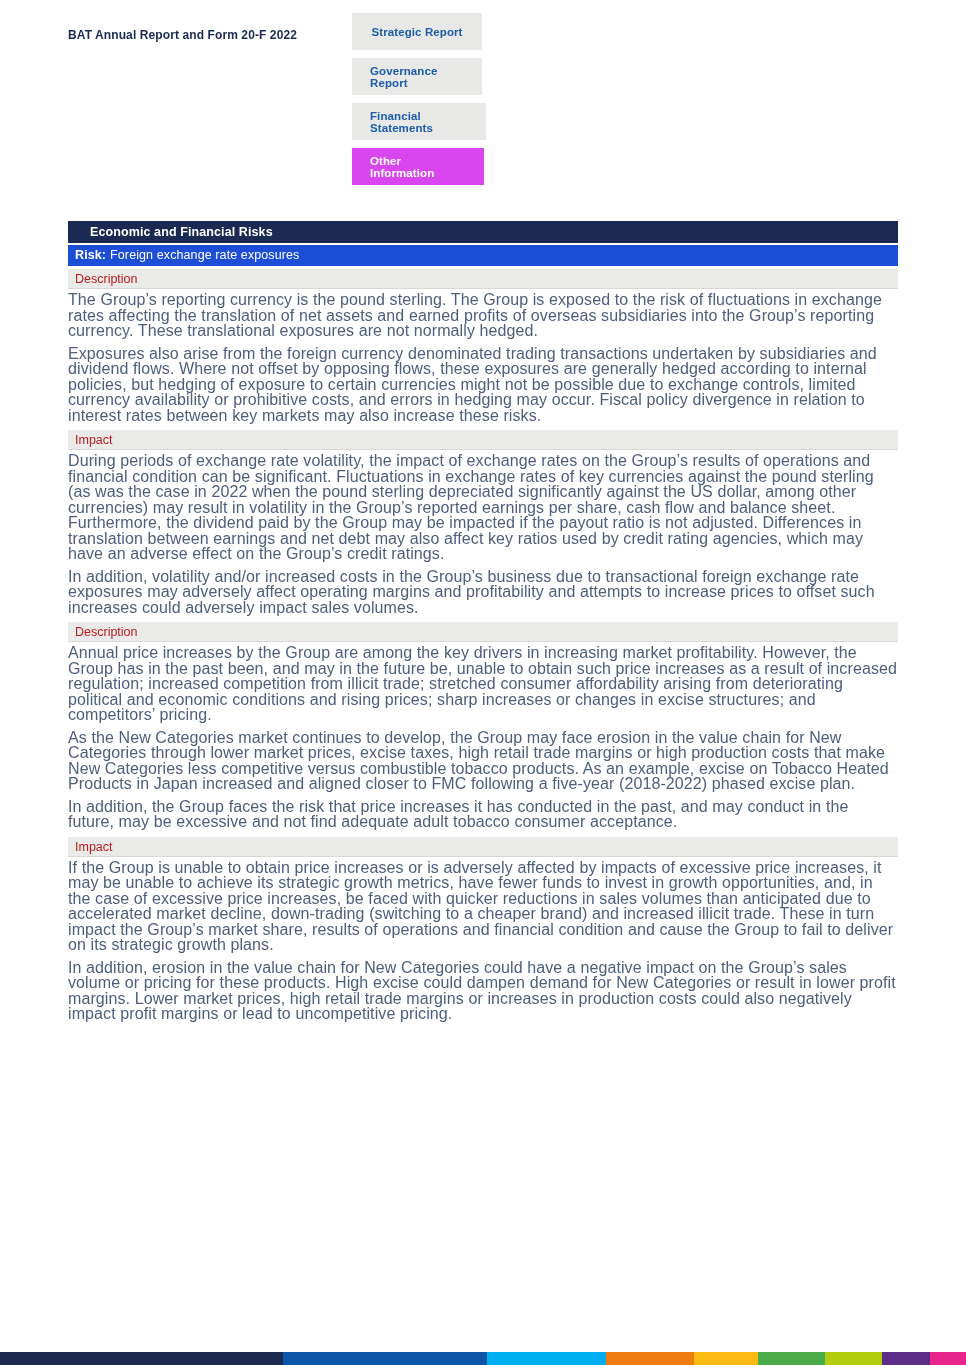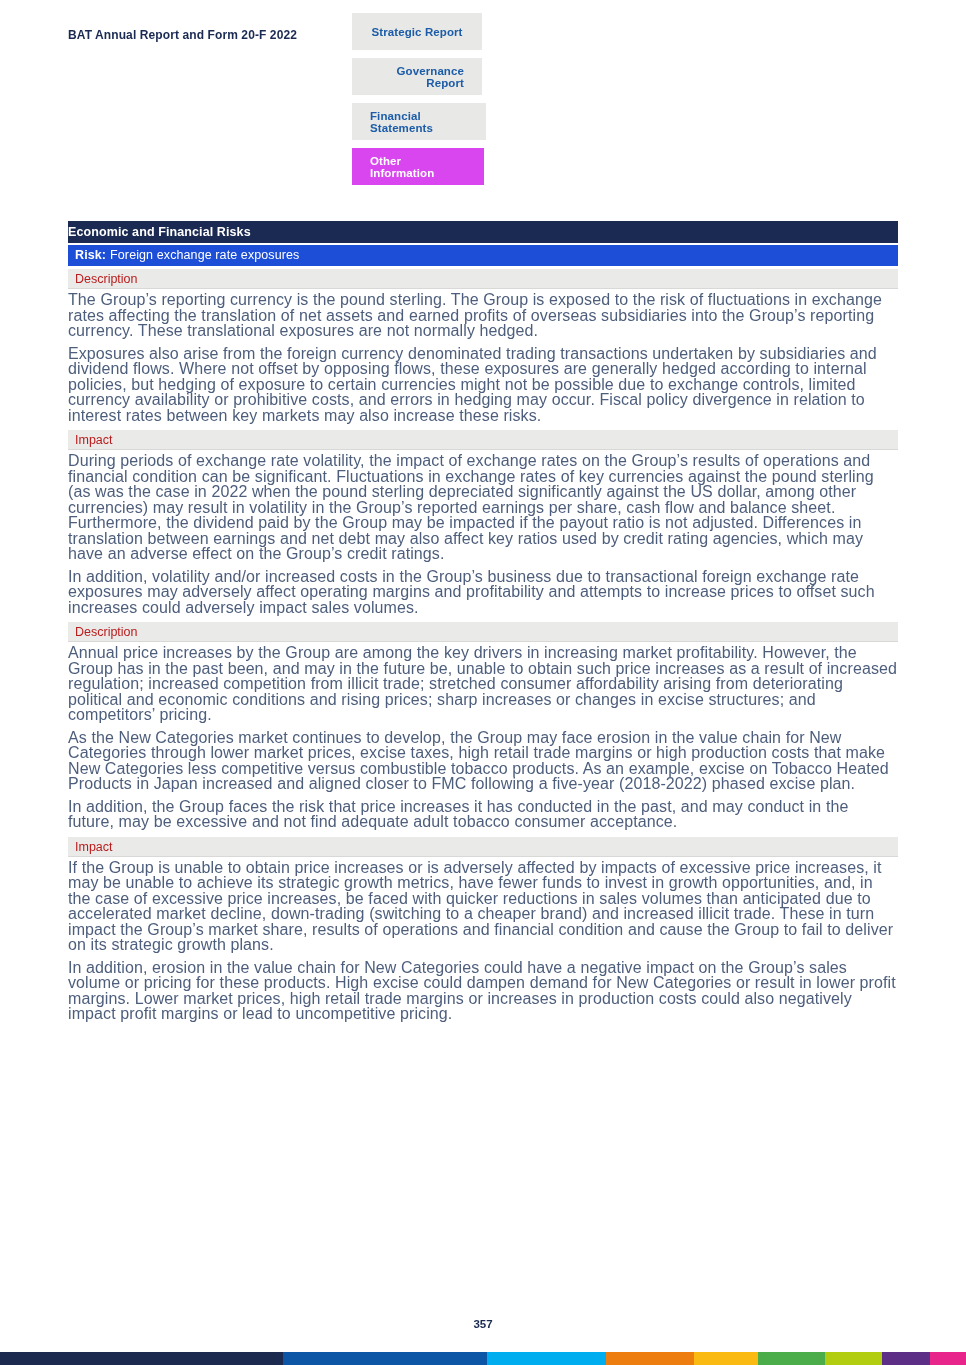--- a/index.html
+++ b/index.html
@@ -39,21 +39,21 @@
     justify-content: center;
     background: #E8E8E6;
     color: #1C5CA8;
     font-size: 11.5px;
     font-weight: bold;
     cursor: pointer;
     padding: 0 18px;
     letter-spacing: 0.1px;
   }
   .tab.w1 { width: 130px; }
-  .tab.w2 { width: 130px; text-align: right; }
+  .tab.w2 { width: 130px; }
   .tab.w3 { width: 134px; }
   .tab.w4 { width: 132px; }
   .tab.active {
     background: #d946ef;
     color: #ffffff;
     justify-content: center;
   }
 
   
   .content {
@@ -62,21 +62,21 @@
     top: 208px;
     width: 830px;
   }
   .section-bar {
     height: 22px;
     background: #1A2A52;
     color: #ffffff;
     font-size: 12.5px;
     font-weight: bold;
     line-height: 22px;
-    padding-left: 0;
+    padding-left: 22px;
     margin-bottom: 2px;
     letter-spacing: 0.1px;
   }
   .risk-bar {
     height: 21px;
     background: #1d4ed8;
     color: #ffffff;
     font-size: 12.5px;
     line-height: 21px;
     padding-left: 7px;
@@ -167,21 +167,20 @@
       <p>Annual price increases by the Group are among the key drivers in increasing market profitability. However, the Group has in the past been, and may in the future be, unable to obtain such price increases as a result of increased regulation; increased competition from illicit trade; stretched consumer affordability arising from deteriorating political and economic conditions and rising prices; sharp increases or changes in excise structures; and competitors’ pricing.</p>
       <p>As the New Categories market continues to develop, the Group may face erosion in the value chain for New Categories through lower market prices, excise taxes, high retail trade margins or high production costs that make New Categories less competitive versus combustible tobacco products. As an example, excise on Tobacco Heated Products in Japan increased and aligned closer to FMC following a five-year (2018-2022) phased excise plan.</p>
       <p>In addition, the Group faces the risk that price increases it has conducted in the past, and may conduct in the future, may be excessive and not find adequate adult tobacco consumer acceptance.</p>
       <div class="sub-bar impact-bar">Impact</div>
       <p>If the Group is unable to obtain price increases or is adversely affected by impacts of excessive price increases, it may be unable to achieve its strategic growth metrics, have fewer funds to invest in growth opportunities, and, in the case of excessive price increases, be faced with quicker reductions in sales volumes than anticipated due to accelerated market decline, down-trading (switching to a cheaper brand) and increased illicit trade. These in turn impact the Group’s market share, results of operations and financial condition and cause the Group to fail to deliver on its strategic growth plans.</p>
       <p>In addition, erosion in the value chain for New Categories could have a negative impact on the Group’s sales volume or pricing for these products. High excise could dampen demand for New Categories or result in lower profit margins. Lower market prices, high retail trade margins or increases in production costs could also negatively impact profit margins or lead to uncompetitive pricing.</p>
     </div>
 
   </div>
 
-  <div class="page-number">357</div>
   <div class="footer-stripe">
       <div style="background: rgb(27, 42, 78); width: 283px;"></div>
       <div style="background: rgb(13, 85, 165); width: 204px;"></div>
       <div style="background: rgb(0, 174, 239); width: 119px;"></div>
       <div style="background: rgb(237, 125, 14); width: 88px;"></div>
       <div style="background: rgb(251, 186, 18); width: 64px;"></div>
       <div style="background: rgb(75, 173, 73); width: 67px;"></div>
       <div style="background: rgb(178, 204, 15); width: 57px;"></div>
       <div style="background: rgb(92, 46, 134); width: 48px;"></div>
       <div style="background: rgb(231, 37, 139); width: 36px;"></div>

